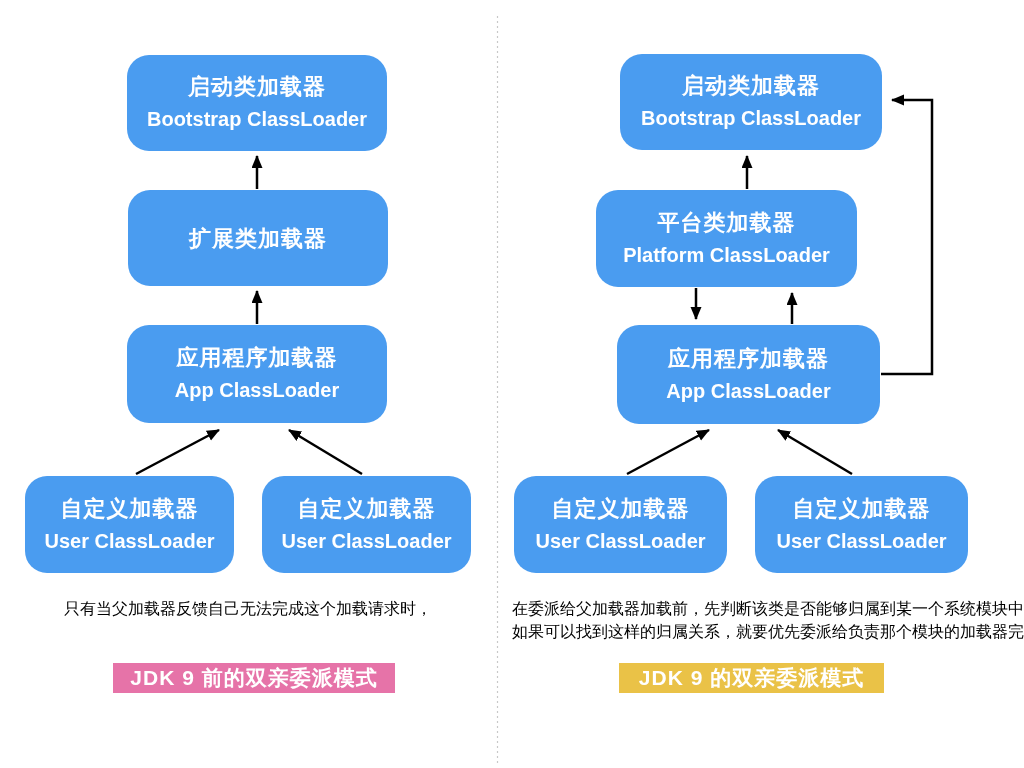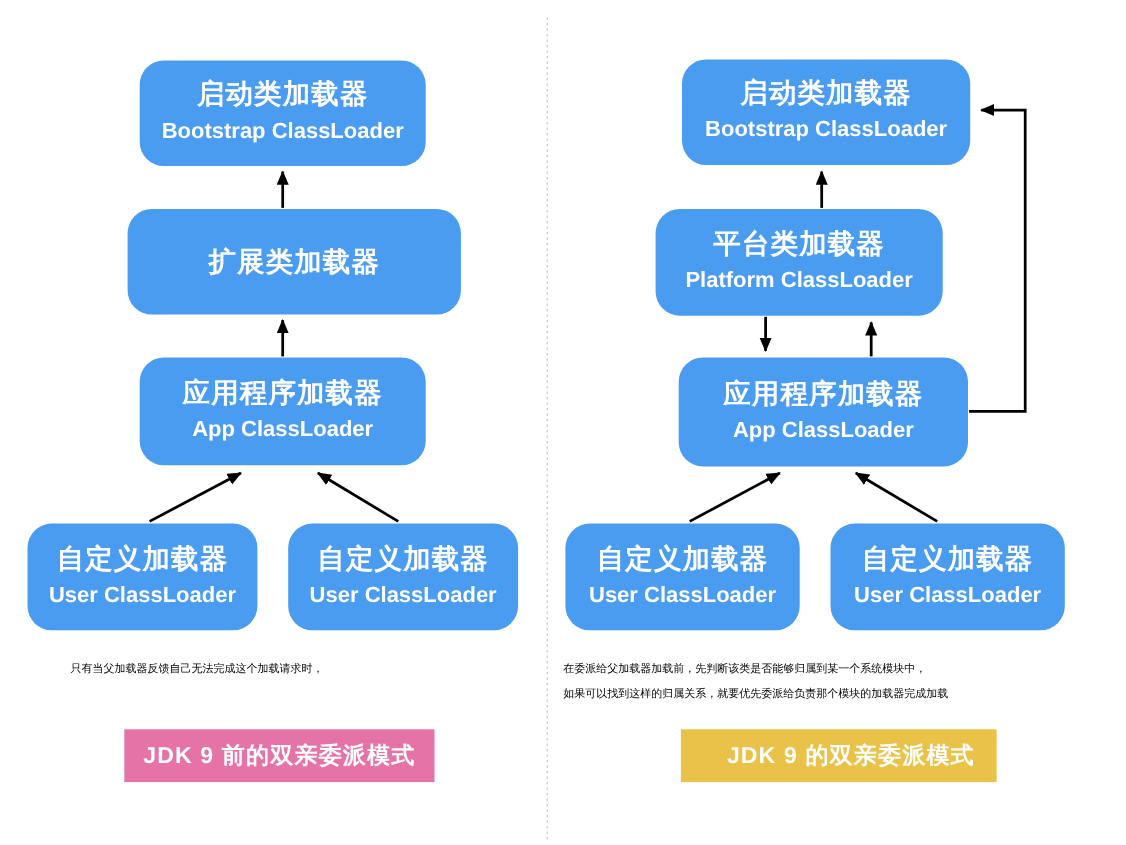--- a/index.html
+++ b/index.html
@@ -34,43 +34,43 @@
     border-radius: 22px;
     color: #ffffff;
     display: flex;
     flex-direction: column;
     align-items: center;
     justify-content: center;
     text-align: center;
     font-weight: bold;
     line-height: 33px;
   }
-  .node .zh { font-size: 25px; letter-spacing: 1px; }
+  .node .zh { font-size: 22px; letter-spacing: 1px; }
   .node .en { font-size: 20px; }
   .caption {
     position: absolute;
-    font-size: 10px;
+    font-size: 16px;
     line-height: 23px;
     color: #000000;
     white-space: nowrap;
   }
   .tag {
     position: absolute;
-    height: 48px;
+    height: 30px;
     display: flex;
     align-items: center;
     justify-content: center;
     color: #ffffff;
     font-size: 21px;
     font-weight: bold;
     letter-spacing: 1px;
     white-space: nowrap;
   }
   .tag-pink { background: var(--pink, #E673A8); }
-  .tag-gold { background: var(--gold, #EAC247); padding-left: 22px; }
+  .tag-gold { background: var(--gold, #EAC247); }
 </style>
 </head>
 <body>
 
 <div class="canvas">
 
   <svg class="overlay" viewBox="0 0 1024 768">
     <defs>
       <marker id="ah" markerUnits="userSpaceOnUse" markerWidth="14" markerHeight="12" refX="12" refY="5.5" orient="auto">
         <path d="M0,0 L13,5.5 L0,11 Z" fill="#000000"></path>
@@ -90,21 +90,21 @@
     <line class="arrow" x1="627" y1="474" x2="709" y2="430" marker-end="url(#ah)"></line>
     <line class="arrow" x1="852" y1="474" x2="778" y2="430" marker-end="url(#ah)"></line>
     <path class="arrow" d="M 881,374 L 932,374 L 932,100 L 892,100" marker-end="url(#ah)"></path>
   </svg>
 
   <div class="node" style="left:127px; top:55px; width:260px; height:96px;">
     <span class="zh">启动类加载器</span>
     <span class="en">Bootstrap ClassLoader</span>
   </div>
 
-  <div class="node" style="left:116px; top:190px; width:303px; height:96px;">
+  <div class="node" style="left:128px; top:190px; width:260px; height:96px;">
     <span class="zh">扩展类加载器</span>
   </div>
 
   <div class="node" style="left:127px; top:325px; width:260px; height:98px;">
     <span class="zh">应用程序加载器</span>
     <span class="en">App ClassLoader</span>
   </div>
 
   <div class="node" style="left:25px; top:476px; width:209px; height:97px;">
     <span class="zh">自定义加载器</span>

